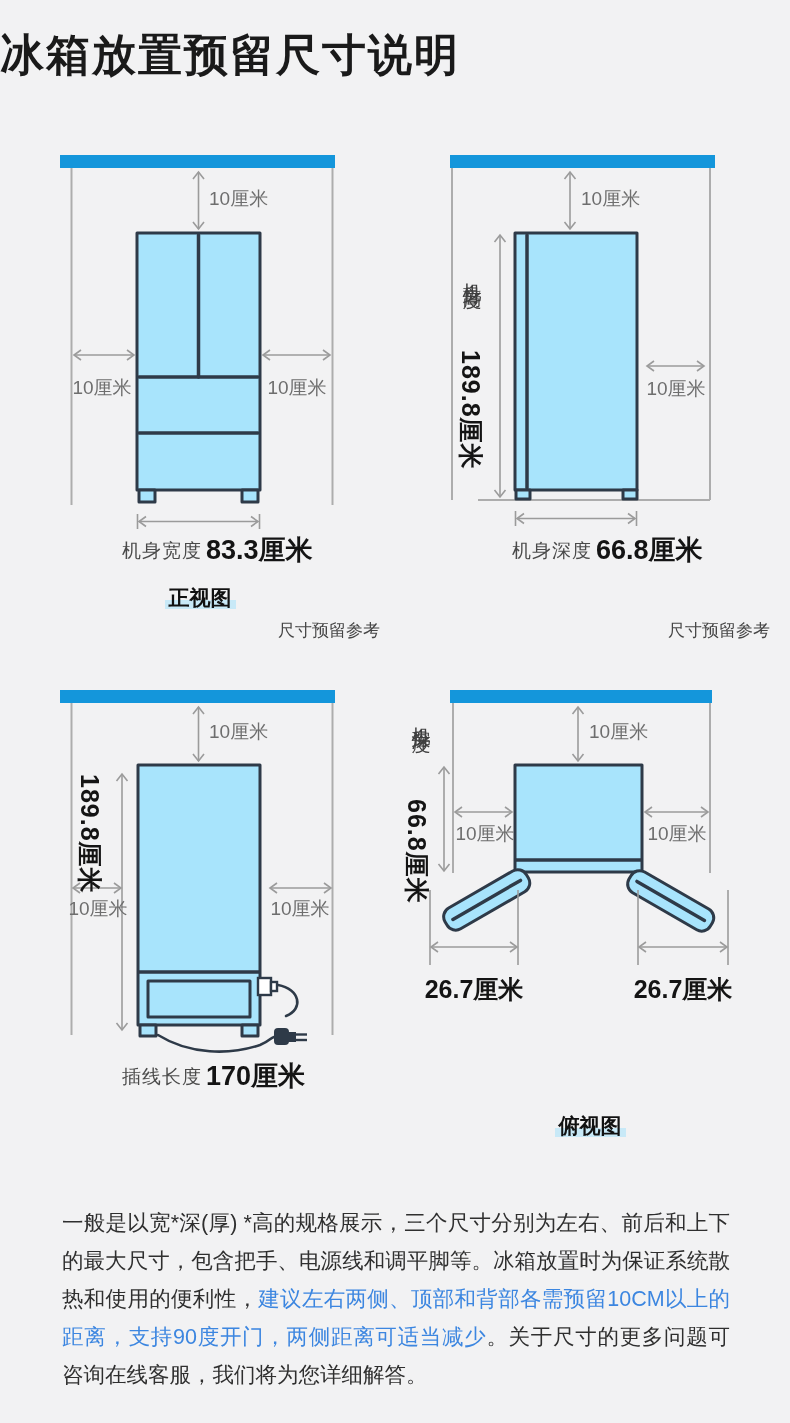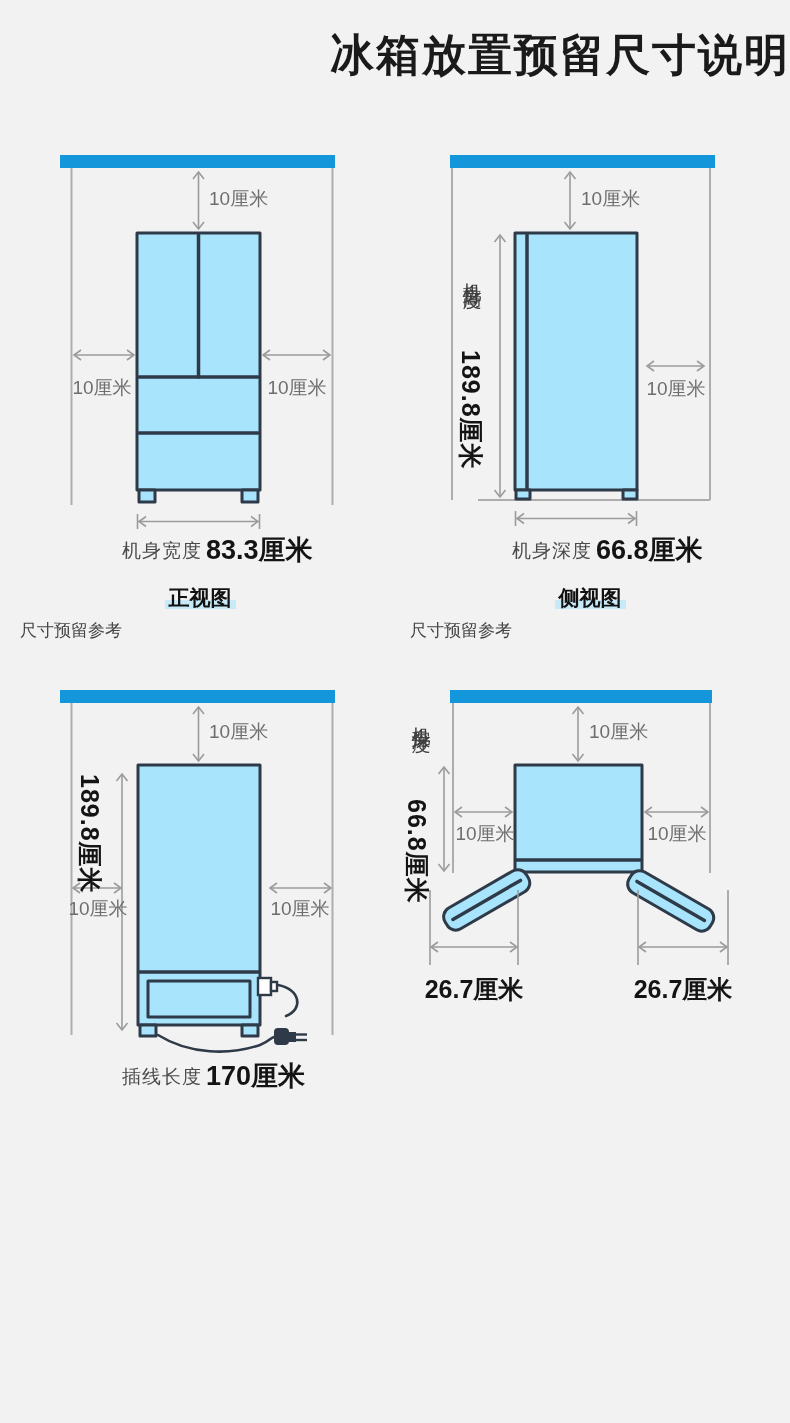--- a/index.html
+++ b/index.html
@@ -1,40 +1,40 @@
 <!DOCTYPE html>
 <html><head>
 <meta charset="utf-8">
 <style>
   html,body{margin:0;padding:0;}
   body{background:#e9e9e9;}
   #page{position:relative;width:790px;height:1423px;background:#F2F2F3;margin:0 auto;overflow:hidden;
         font-family:"Liberation Sans","DejaVu Sans",sans-serif;}
-  #main-title{position:absolute;left:0;top:26px;width:790px;text-align:right;
+  #main-title{position:absolute;left:0;top:26px;width:790px;text-align:left;
         font-size:44px;font-weight:800;color:#1a1a1a;letter-spacing:2px;}
   svg{position:absolute;overflow:visible;}
   svg text{font-family:"Liberation Sans","DejaVu Sans",sans-serif;}
   .bar{fill:#1496DB;}
   .wall{stroke:#ADADAD;stroke-width:2;}
   .fr{fill:#A8E4FC;stroke:#2E3A48;stroke-width:3;stroke-linejoin:round;}
   .dl{stroke:#2E3A48;stroke-width:3.5;stroke-linecap:round;}
   .cord{stroke:#2E3A48;stroke-width:2.6;fill:none;stroke-linecap:round;}
   .gl{stroke:#9B9B9B;stroke-width:1.6;fill:none;}
   .ah{stroke:#9B9B9B;stroke-width:1.6;fill:none;}
   .dt{fill:#6E6E6E;font-size:19px;}
   .pl{fill:#4A4A4A;font-size:19px;letter-spacing:1px;}
   .vl{fill:#141414;font-size:27px;font-weight:700;}
   .big{fill:#141414;font-size:25px;font-weight:700;}
   .vtext{position:absolute;writing-mode:vertical-rl;text-orientation:upright;
         font-size:19px;color:#3F3F3F;letter-spacing:2px;}
   .rtext{position:absolute;transform:rotate(90deg);transform-origin:top left;
         font-weight:700;font-size:25px;color:#141414;white-space:nowrap;letter-spacing:1px;}
   .vtitle{position:absolute;width:360px;text-align:center;font-size:21px;font-weight:700;color:#111;}
   .vtitle .hl{background:linear-gradient(to bottom,rgba(0,0,0,0) 62%,#C8E9F7 62%);padding:0 4px;}
-  .vsub{position:absolute;width:360px;text-align:left;font-size:17px;color:#454545;}
+  .vsub{position:absolute;width:360px;text-align:right;font-size:17px;color:#454545;}
   #footer-text{position:absolute;left:62px;top:1204px;width:668px;font-size:21.5px;
         line-height:38px;color:#2F2F2F;text-align:justify;}
   #footer-text .blue{color:#3C86E0;}
 </style>
 </head>
 <body>
 
 <div id="page">
 
   <div id="main-title">冰箱放置预留尺寸说明</div>
@@ -116,21 +116,20 @@
         <path class="ah" d="M208,365.5 l7,5 l-7,5"></path>
     </g>
     <text class="pl" x="92" y="409">机身深度</text>
     <text class="vl" x="176" y="411">66.8厘米</text>
   </svg>
   <div class="vtext" style="left:459px;top:268px">机身高度</div>
   <div class="rtext" style="left:487px;top:350px">189.8厘米</div>
 
   <div class="vtitle" style="left:20px;top:584px"><span class="hl">正视图</span></div>
   <div class="vsub" style="left:20px;top:619px">尺寸预留参考</div>
-  <div class="vtitle" style="left:410px;top:584px"><span class="hl">侧视图</span></div>
   <div class="vsub" style="left:410px;top:619px">尺寸预留参考</div>
 
   <svg style="left:40px;top:683px" width="320" height="420" viewBox="0 0 320 420">
     <rect class="bar" x="20" y="7" width="275" height="13"></rect>
     <line class="wall" x1="31.5" y1="20" x2="31.5" y2="352"></line>
     <line class="wall" x1="292.5" y1="20" x2="292.5" y2="352"></line>
     <g>
       <rect class="fr" x="98" y="82" width="122" height="260"></rect>
       <line class="dl" x1="99" y1="289" x2="219" y2="289"></line>
       <rect class="fr" x="108" y="298" width="102" height="36"></rect>
@@ -231,15 +230,17 @@
       <line class="gl" x1="338" y1="207" x2="338" y2="282"></line>
       <line class="gl" x1="249" y1="264" x2="337" y2="264"></line>
       <path class="ah" d="M256,259 l-7,5 l7,5"></path>
         <path class="ah" d="M330,259 l7,5 l-7,5"></path>
     </g>
     <text class="big" x="293" y="315" text-anchor="middle">26.7厘米</text>
   </svg>
   <div class="vtext" style="left:408px;top:712px">机身深度</div>
   <div class="rtext" style="left:433px;top:799px">66.8厘米</div>
 
-
+  <div class="vtitle" style="left:410px;top:1112px"><span class="hl">俯视图</span></div>
+
+  <div id="footer-text"><span>一般是以宽*深(厚) *高的规格展示，三个尺寸分别为左右、前后和上下的最大尺寸，包含把手、电源线和调平脚等。冰箱放置时为保证系统散热和使用的便利性，</span><span class="blue">建议左右两侧、顶部和背部各需预留10CM以上的距离，支持90度开门，两侧距离可适当减少</span><span>。关于尺寸的更多问题可咨询在线客服，我们将为您详细解答。</span></div>
 
 </div>
 
 </body></html>

